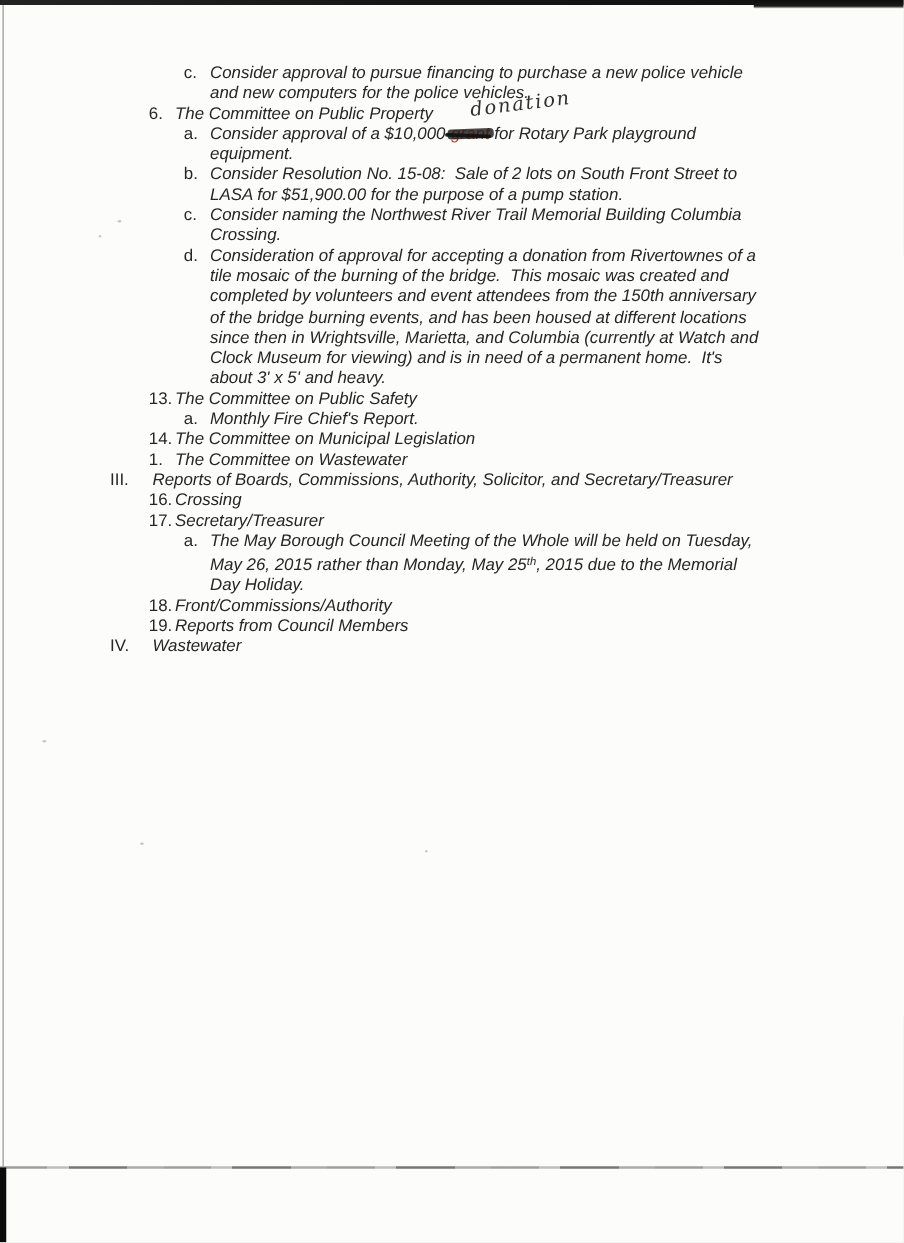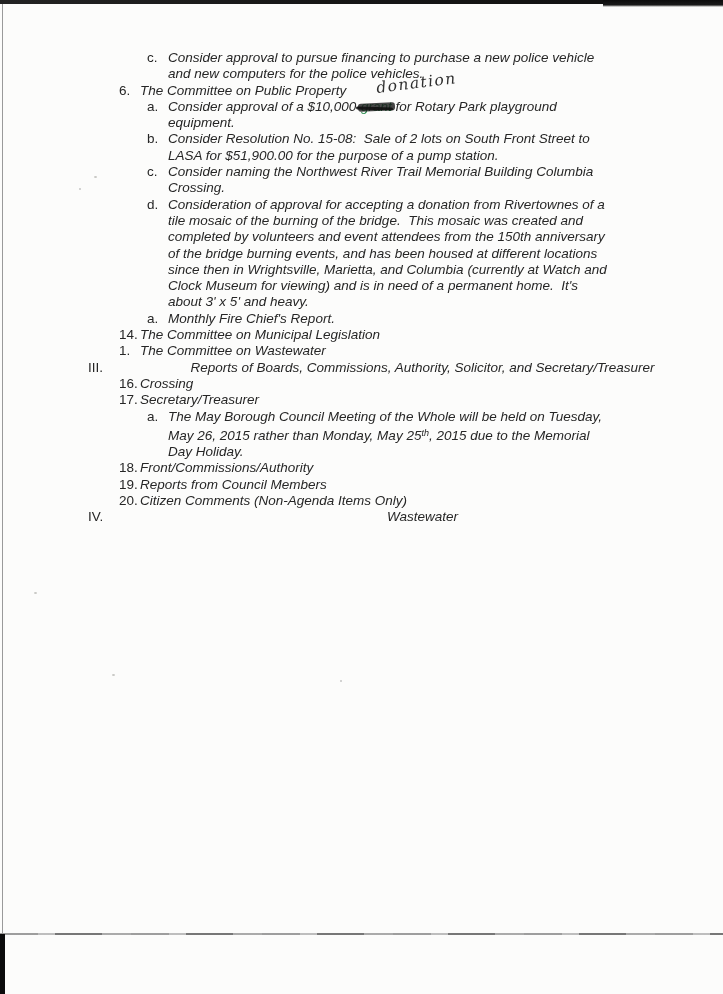--- a/index.html
+++ b/index.html
@@ -45,33 +45,33 @@
   .speck.s1 { left: 94px;  top: 176px; width: 3px; height: 2px; }
   .speck.s2 { left: 79px;  top: 188px; width: 2px; height: 2px; }
   .speck.s3 { left: 34px;  top: 592px; width: 3px; height: 2px; }
   .speck.s4 { left: 112px; top: 674px; width: 3px; height: 2px; }
   .speck.s5 { left: 340px; top: 680px; width: 2px; height: 2px; }
 
   
   .agenda { position: absolute; top: 50px; left: 0; width: 723px; }
   .item { position: relative; }
   .item .marker { position: absolute; top: 0; }
-  .lv-roman  { margin-left: 122px; text-align: center; }
+  .lv-roman  { margin-left: 122px; }
   .lv-roman  > .marker { left: -34px; }
   .lv-number { margin-left: 140px; }
   .lv-number > .marker { left: -21px; }
   .lv-letter { margin-left: 168px; }
   .lv-letter > .marker { left: -21px; }
   .txt { display: inline-block; vertical-align: top; font-style: italic; }
   .txt.pre { white-space: pre-wrap; }
   .ln { display: block; }
   .sup { font-size: 9px; vertical-align: 4px; letter-spacing: 0; }
 
   
-  .strike { position: relative; white-space: nowrap; color: #15803d; }
+  .strike { position: relative; white-space: nowrap; color: #c2410c; }
   .strike::before {
     content: ""; position: absolute; left: -3px; right: -3px; top: 4px; bottom: 3px;
     background: #1d1d1d; opacity: .82; border-radius: 3px;
     transform: rotate(-2.5deg);
   }
   .strike::after {
     content: ""; position: absolute; left: -5px; right: -1px; top: 8px; height: 3px;
     background: #111; opacity: .9; transform: rotate(2deg); border-radius: 2px;
   }
 
@@ -129,20 +129,23 @@
     <div class="item lv-letter">
       <span class="marker">d.</span><span class="txt pre">Consideration of approval for accepting a donation from Rivertownes of a
 tile mosaic of the burning of the bridge.  This mosaic was created and
 completed by volunteers and event attendees from the 150th anniversary
 of the bridge burning events, and has been housed at different locations
 since then in Wrightsville, Marietta, and Columbia (currently at Watch and
 Clock Museum for viewing) and is in need of a permanent home.  It's
 about 3' x 5' and heavy.</span>
     </div>
 
+    <div class="item lv-number">
+      <span class="marker">13.</span><span class="txt">The Committee on Public Safety</span>
+    </div>
 
     <div class="item lv-letter">
       <span class="marker">a.</span><span class="txt">Monthly Fire Chief's Report.</span>
     </div>
 
     <div class="item lv-number">
       <span class="marker">14.</span><span class="txt">The Committee on Municipal Legislation</span>
     </div>
 
     <div class="item lv-number">
@@ -166,22 +169,19 @@
     </div>
 
     <div class="item lv-number">
       <span class="marker">18.</span><span class="txt">Front/Commissions/Authority</span>
     </div>
 
     <div class="item lv-number">
       <span class="marker">19.</span><span class="txt">Reports from Council Members</span>
     </div>
 
-    <div class="item lv-number">
-      <span class="marker">20.</span><span class="txt">Citizen Comments (Non-Agenda Items Only)</span>
-    </div>
 
     <div class="item lv-roman">
       <span class="marker">IV.</span><span class="txt">Wastewater</span>
     </div>
 
   </div>
 </div>
 
 </body></html>

